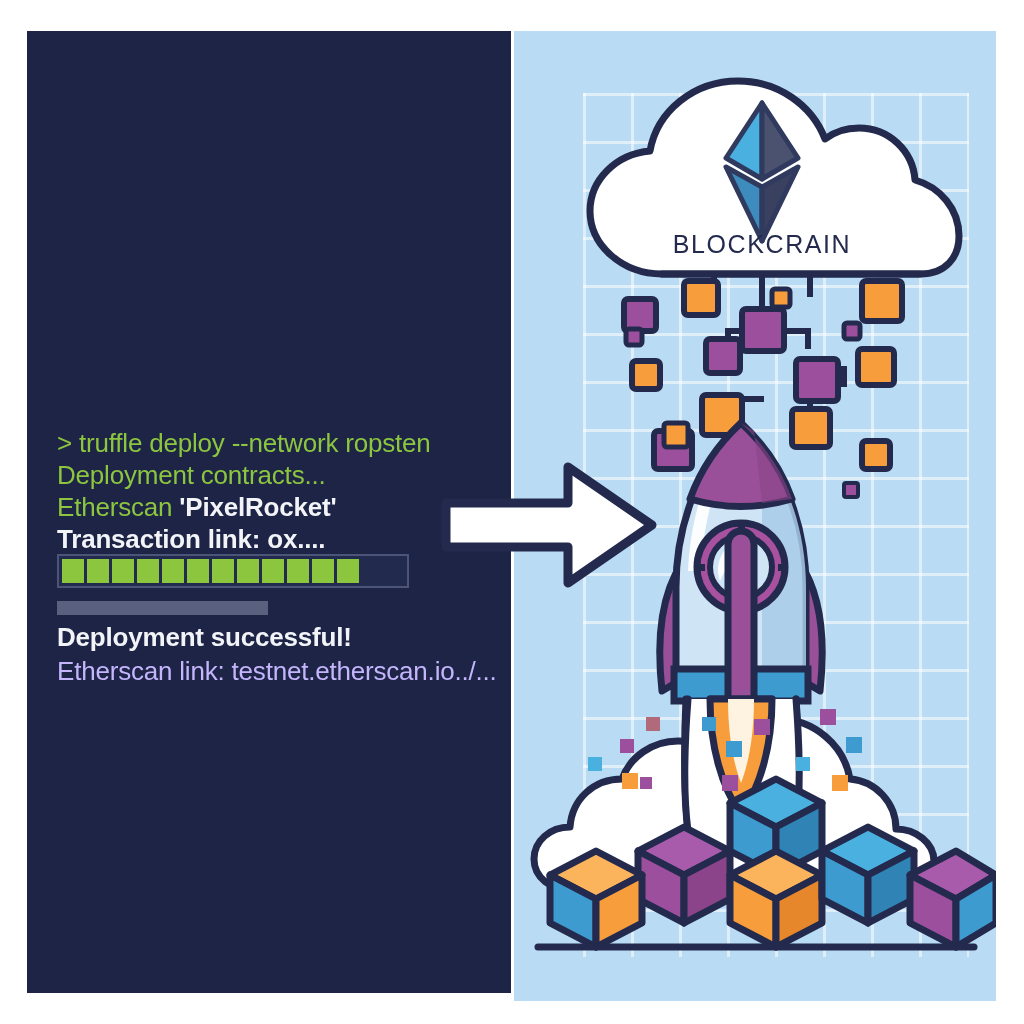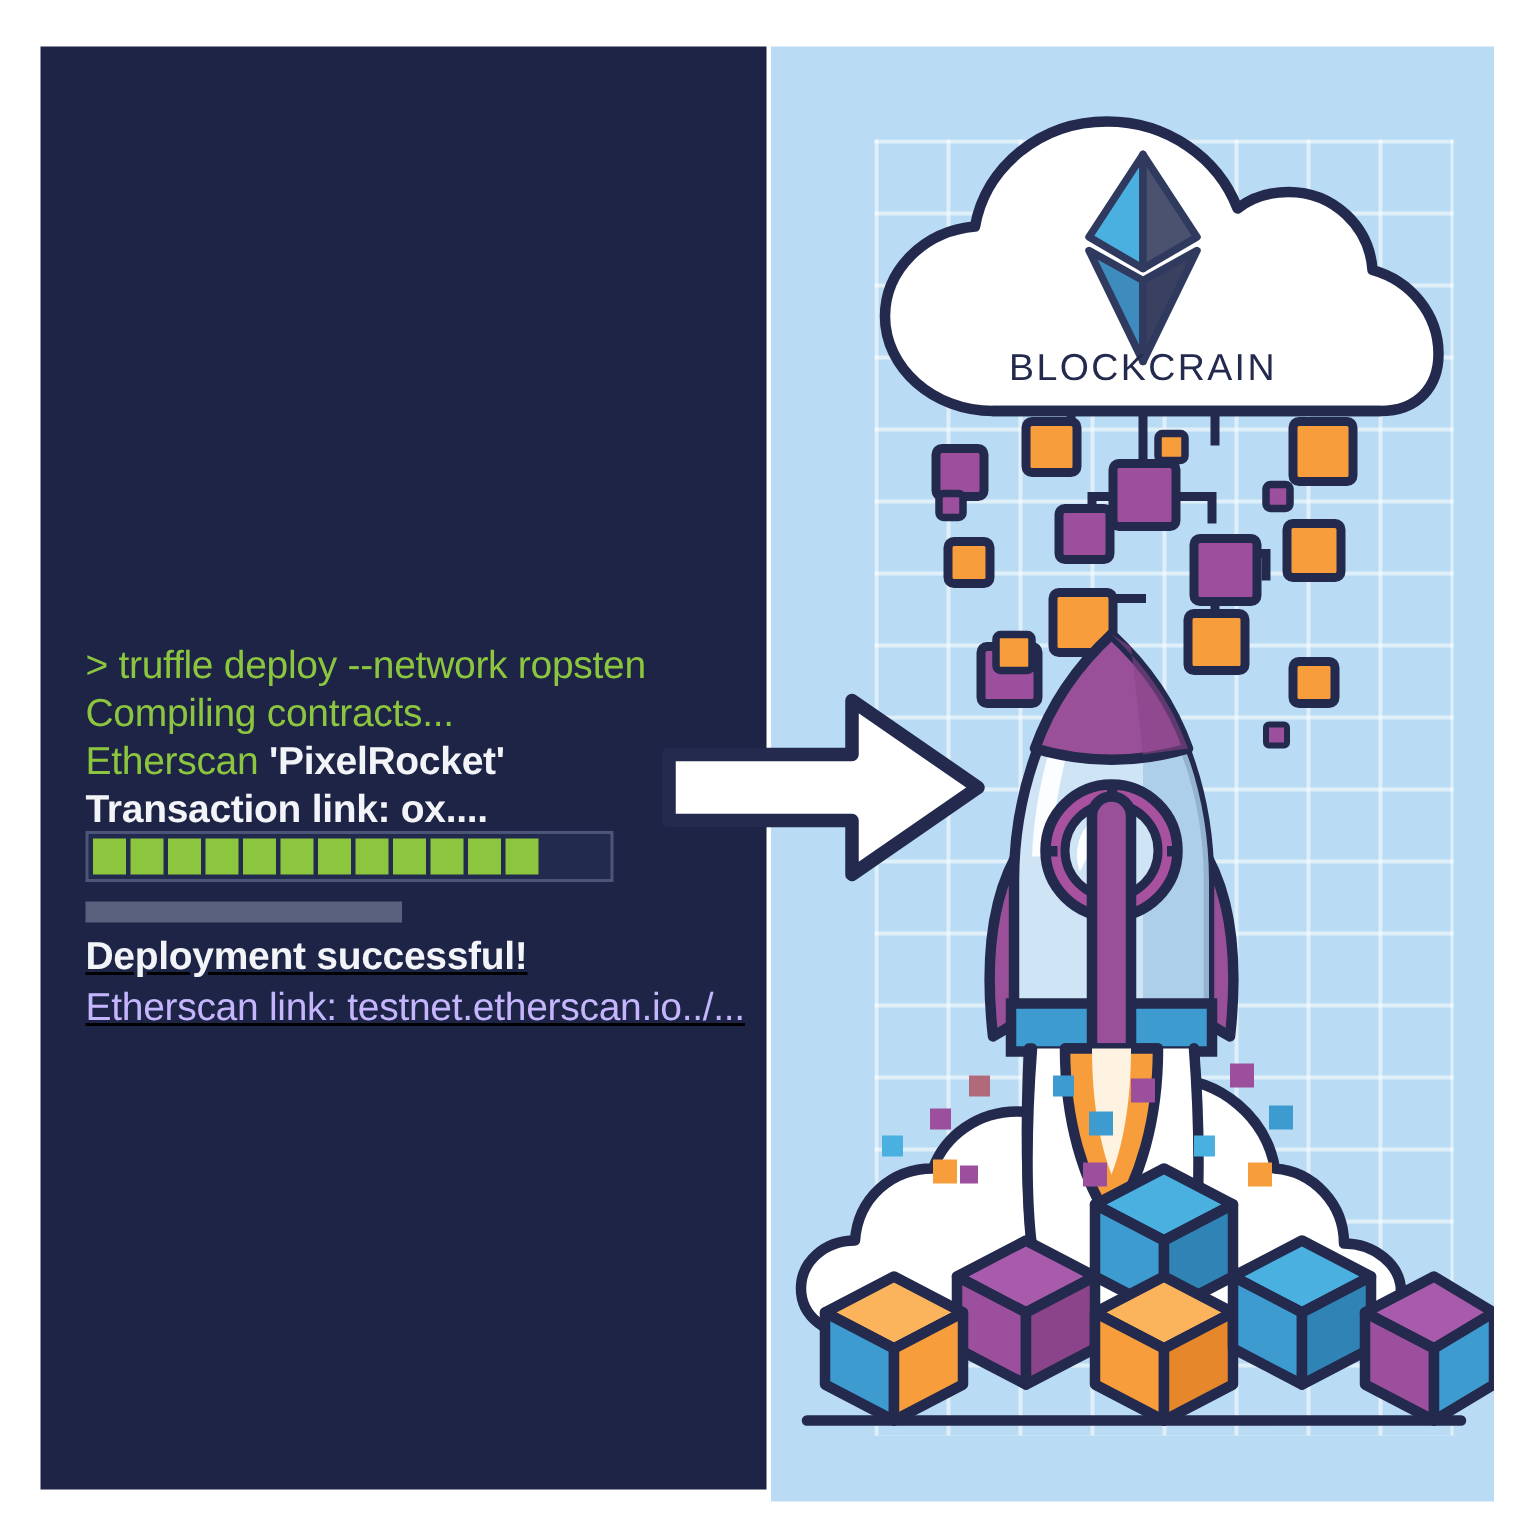--- a/index.html
+++ b/index.html
@@ -78,21 +78,21 @@
     height: 14px;
     background: #59617f;
   }
 
   #terminal-result {
     position: absolute;
     left: 30px;
     top: 589px;
     width: 450px;
   }
-  #terminal-result .term-line { line-height: 34px; text-decoration: underline; }
+  #terminal-result .term-line { line-height: 34px; }
 
   
   #illus-panel {
     position: absolute;
     left: 514px;
     top: 31px;
     width: 482px;
     height: 970px;
     background: #b9dcf4;
     overflow: hidden;
@@ -126,21 +126,21 @@
 
 <div id="stage">
 
   <div id="terminal-panel">
 
     <div id="terminal-lines">
       <div class="term-line">
         <span class="term-green">&gt; truffle deploy --network ropsten</span>
       </div>
       <div class="term-line">
-        <span class="term-green">Compiling contracts...</span>
+        <span class="term-green">Deployment contracts...</span>
       </div>
       <div class="term-line">
         <span class="term-green">Etherscan </span><span class="term-white term-bold">'PixelRocket'</span>
       </div>
       <div class="term-line">
         <span class="term-white term-bold">Transaction link: ox....</span>
       </div>
     </div>
 
     <div id="progress-outer" style="background: rgb(34, 42, 78); border-color: rgb(76, 85, 120);">

